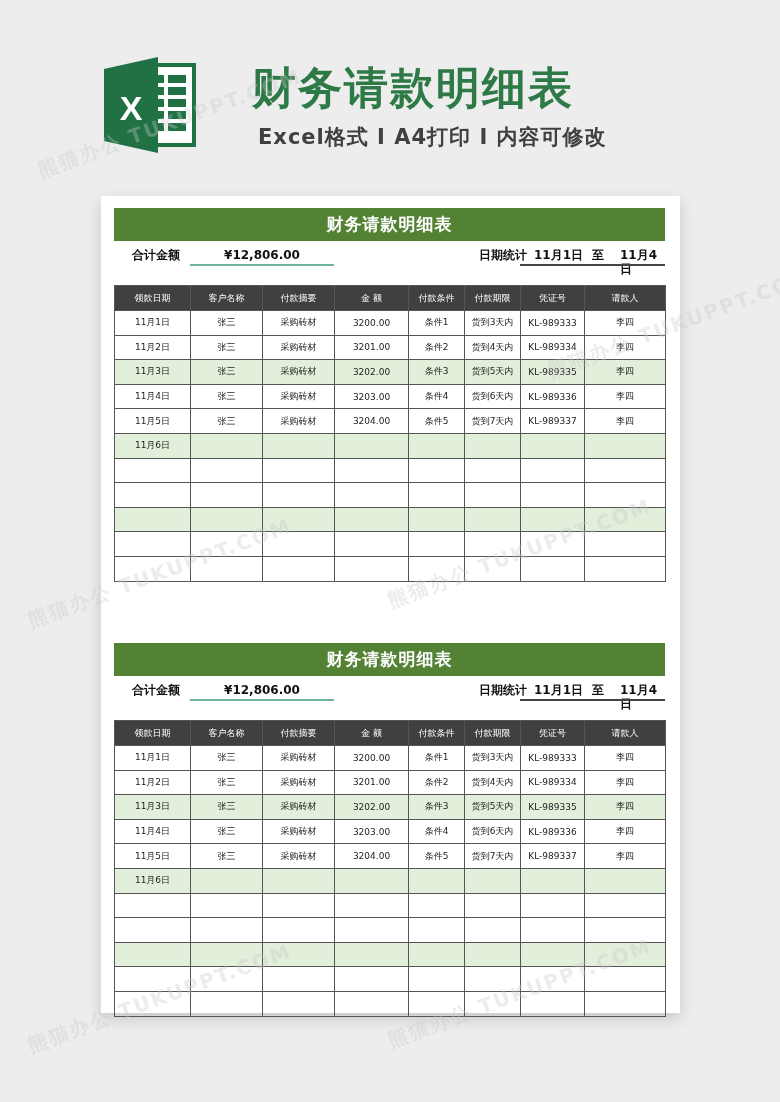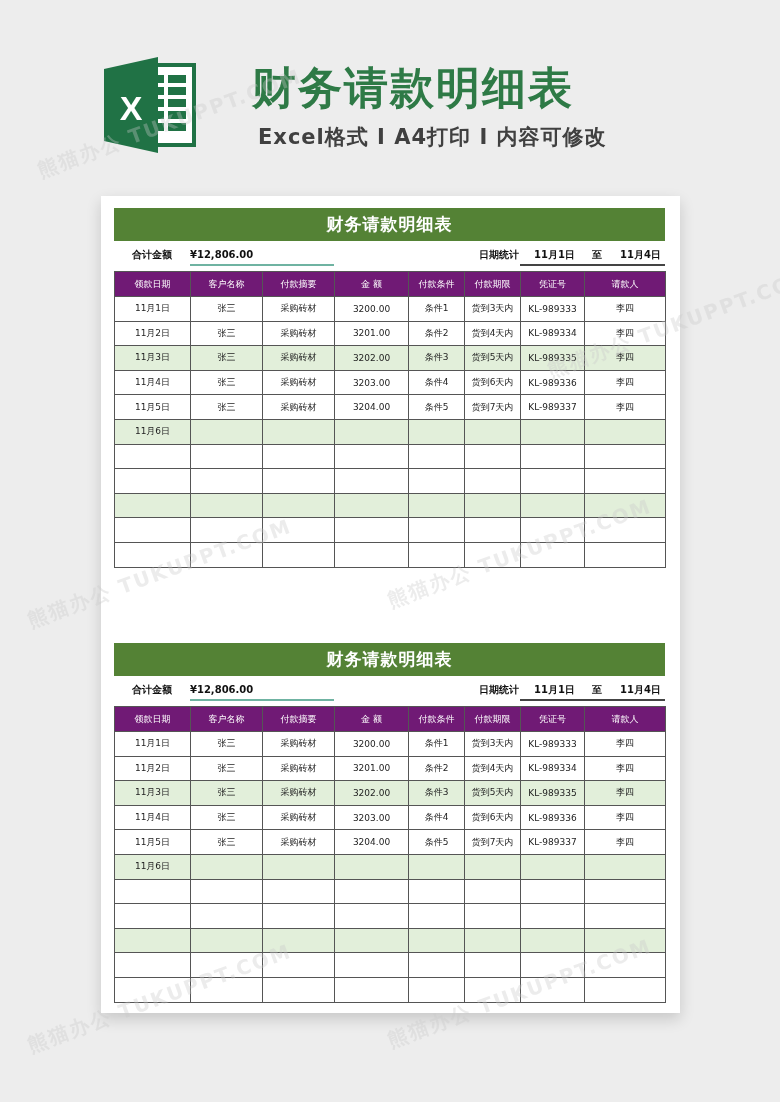--- a/index.html
+++ b/index.html
@@ -36,42 +36,42 @@
   }
   .sheet {
     position: absolute; left: 13px; width: 551px;
   }
   .sheet-title {
     height: 33px; background: #548235; color: #fff;
     font-size: 17px; font-weight: bold; text-align: center; line-height: 33px;
     letter-spacing: 1px;
   }
   .summary {
-    position: relative; height: 30px; font-size: 10px; font-weight: bold; color: #111;
+    position: relative; height: 44px; font-size: 12px; font-weight: bold; color: #111;
   }
   .summary span { position: absolute; top: 7px; line-height: 14px; }
   .sum-label { left: 18px; }
-  .sum-value { left: 76px; width: 144px; }
+  .sum-value { left: 76px; width: 144px; text-align: center; }
   .sum-underline { position: absolute; left: 76px; top: 23px; width: 144px; height: 2px; background: #6fb3a2; }
   .date-label { left: 328px; margin-left: 37px; }
   .date-from { left: 420px; }
   .date-to-sep { left: 478px; }
   .date-to { left: 506px; }
   .date-underline { position: absolute; left: 406px; top: 23px; width: 145px; height: 2px; background: #444; }
 
   table.grid {
     width: 551px; border-collapse: collapse; table-layout: fixed;
     font-size: 9px; color: #222;
   }
   table.grid th, table.grid td {
     border: 1px solid #555; height: 24.6px; text-align: center;
     vertical-align: middle; padding: 0; white-space: nowrap; overflow: hidden;
   }
   table.grid th {
-    background: #701a75; color: #fff; font-weight: normal; height: 25px;
+    background: #404040; color: #fff; font-weight: normal; height: 25px;
   }
   table.grid tr.alt td { background: #e2efda; margin-left: 44px; }
 </style>
 </head>
 <body>
 
 <div class="logo">
   <svg width="98" height="96" viewBox="0 0 98 96">
     <rect x="40" y="8" width="54" height="80" fill="#ffffff" stroke="#207245" stroke-width="4"></rect>
     <g fill="#207245">

